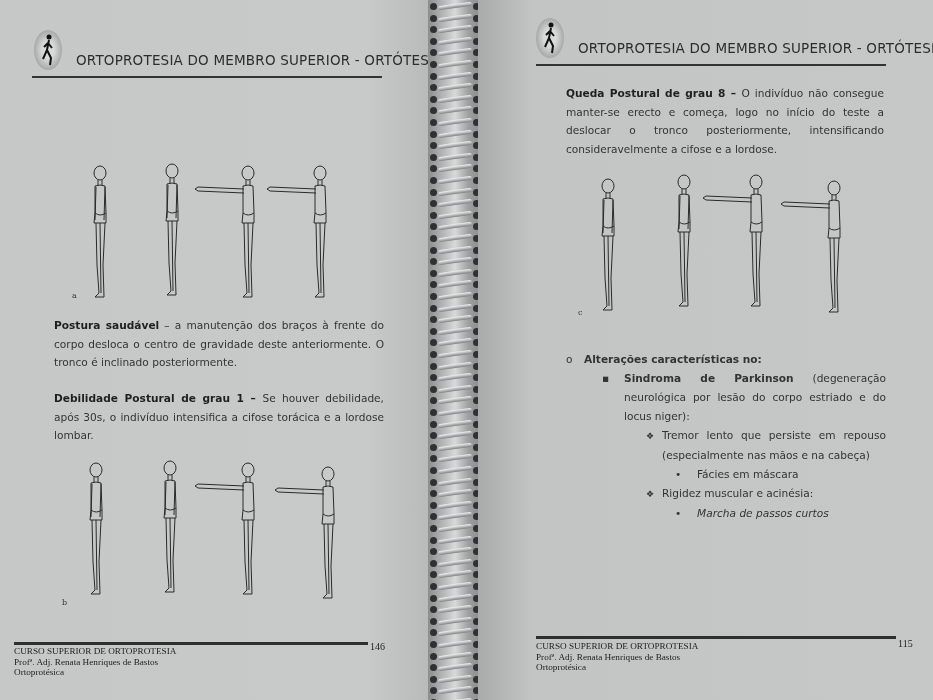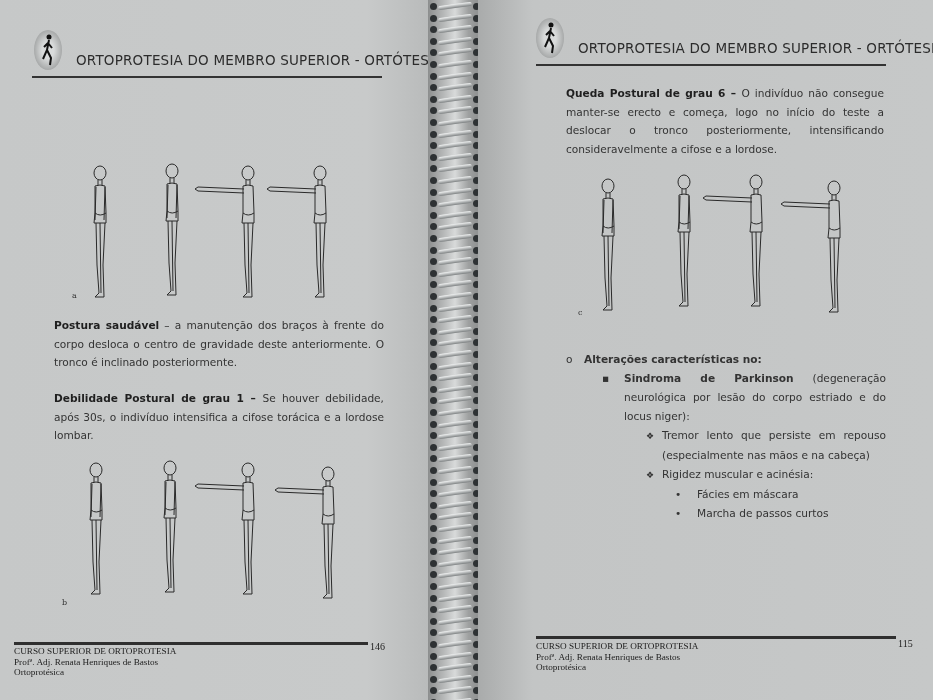--- a/index.html
+++ b/index.html
@@ -417,21 +417,21 @@
       <svg width="20" height="34" viewBox="0 0 20 34">
           <circle cx="11" cy="4" r="2.5" fill="#111"></circle>
           <path d="M11 7 L9 17 L5 26 M9 17 L13 25 L12 32 M10 10 L14 15 M10 10 L6 14" stroke="#111" stroke-width="2" fill="none"></path>
         </svg>
     </div>
     <div class="header-title">ORTOPROTESIA DO MEMBRO SUPERIOR - ORTÓTESES</div>
   </div>
   <div class="header-rule" style="left:58px;top:64px;width:350px;"></div>
 
   <div class="para" style="left:88px;top:84px;width:318px;">
-    <b>Queda Postural de grau 6</b><b> – </b><span>O indivíduo não consegue manter-se erecto e começa, logo no início do teste a deslocar o tronco posteriormente, intensificando consideravelmente a cifose e a lordose.</span>
+    <b>Queda Postural de grau 8</b><b> – </b><span>O indivíduo não consegue manter-se erecto e começa, logo no início do teste a deslocar o tronco posteriormente, intensificando consideravelmente a cifose e a lordose.</span>
   </div>
 
   <div class="fig" style="left:98px;top:172px;width:290px;height:150px;">
     <svg width="290" height="150" viewBox="0 0 290 150">
       <use href="#fig-down" x="22" y="6"></use>
       <use href="#fig-down" x="98" y="2"></use>
       <use href="#fig-arms" x="130" y="2"></use>
       <use href="#fig-arms" x="208" y="8"></use>
     </svg>
     <span class="fig-label" style="left:2px;top:136px;">c</span>
@@ -440,25 +440,25 @@
   <div class="list" style="left:88px;top:350px;width:320px;">
     <div class="li">
       <span class="bullet-o" style="width:18px">o</span><b>Alterações características no:</b>
     </div>
     <div class="li" style="padding-left:58px;text-indent:-22px;">
       <span style="display:inline-block;width:22px;text-indent:0">▪</span><b>Sindroma de Parkinson</b> <span>(degeneração neurológica por lesão do corpo estriado e do locus niger):</span>
     </div>
     <div class="li" style="padding-left:96px;text-indent:-16px;">
       <span style="display:inline-block;width:16px;text-indent:0;font-size:9px">❖</span><span>Tremor lento que persiste em repouso (especialmente nas mãos e na cabeça)</span>
     </div>
+    <div class="li" style="padding-left:131px;text-indent:-22px;"><span style="display:inline-block;width:22px;text-indent:0">•</span><span>Fácies em máscara</span></div>
     <div class="li" style="padding-left:96px;text-indent:-16px;">
       <span style="display:inline-block;width:16px;text-indent:0;font-size:9px">❖</span><span>Rigidez muscular e acinésia:</span>
     </div>
-    <div class="li" style="padding-left:131px;text-indent:-22px;"><span style="display:inline-block;width:22px;text-indent:0">•</span><span>Fácies em máscara</span></div>
-    <div class="li" style="padding-left:131px;text-indent:-22px;"><span style="display:inline-block;width:22px;text-indent:0">•</span><span>Marcha de passos curtos</span></div>
+    <div class="li" style="padding-left:131px;text-indent:-22px;font-style:italic;"><span style="display:inline-block;width:22px;text-indent:0">•</span><span>Marcha de passos curtos</span></div>
   </div>
 
   <div class="footer-rule" style="left:58px;top:636px;width:360px;"></div>
   <div class="page-num" style="left:420px;top:638px;">115</div>
   <div class="footer" style="left:58px;top:641px;">
     <div>CURSO SUPERIOR DE ORTOPROTESIA</div>
     <div>Profª. Adj. Renata Henriques de Bastos</div>
     <div>Ortoprotésica</div>
   </div>
 </div>

